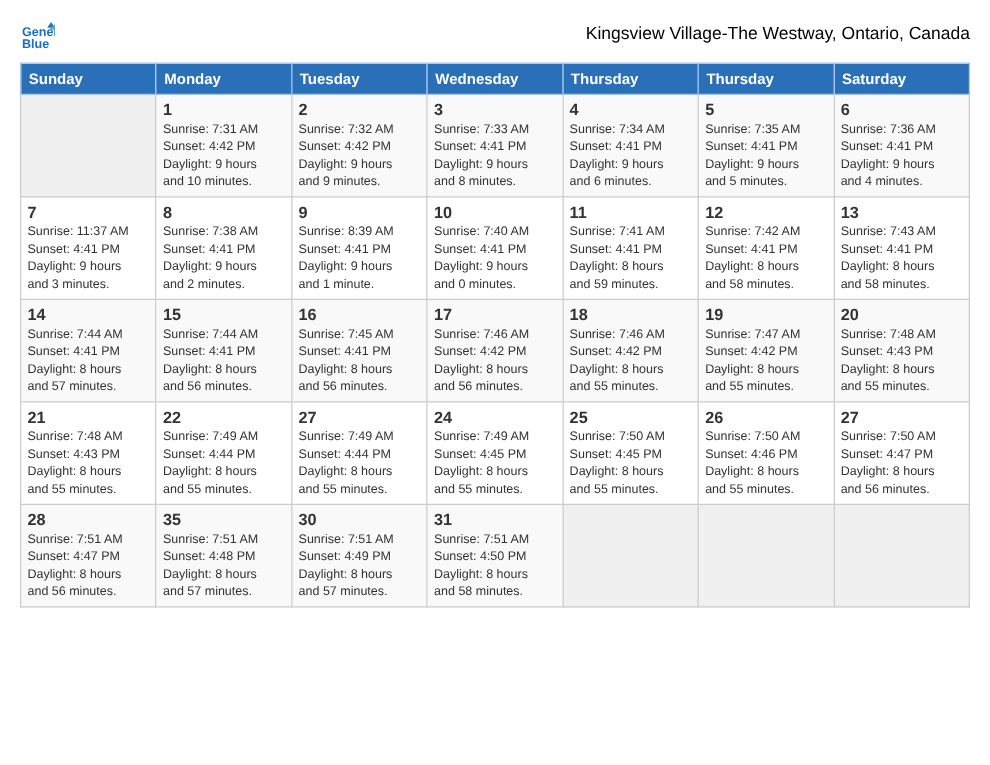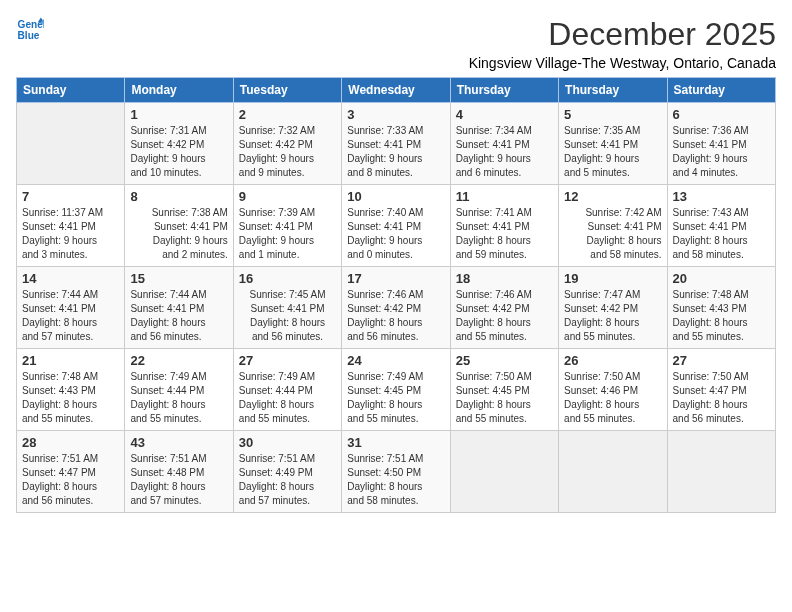--- a/index.html
+++ b/index.html
@@ -85,21 +85,20 @@
 <div class="header-area">
   <div class="logo">
     <svg class="logo-icon" viewBox="0 0 36 36">
       <text x="2" y="16" font-size="13" font-weight="bold" fill="#1a6fbf" font-family="Arial">General</text>
       <text x="2" y="29" font-size="13" font-weight="bold" fill="#1a6fbf" font-family="Arial">Blue</text>
       <polygon points="28,8 36,8 32,2" fill="#2970b8"></polygon>
       <polygon points="30,10 36,10 36,4" fill="#5ba3d9"></polygon>
     </svg>
   </div>
   <div class="title-block">
-    <div class="month-title">December 2025</div>
     <div class="location-title">Kingsview Village-The Westway, Ontario, Canada</div>
   </div>
 </div>
 
 <table>
   <thead id="table-head">
     <tr id="dow-row">
         <th>Sunday</th>
         <th>Monday</th>
         <th>Tuesday</th>
@@ -158,49 +157,49 @@
       <tr>
         <td>
           <span class="day-number">7</span>
           <div class="day-info" style="white-space: pre-line;">Sunrise: 11:37 AM
 Sunset: 4:41 PM
 Daylight: 9 hours
 and 3 minutes.</div>
         </td>
         <td>
           <span class="day-number">8</span>
-          <div class="day-info" style="white-space: pre-line; text-align: right;">Sunrise: 7:38 AM
+          <div class="day-info" style="white-space: pre-line;">Sunrise: 7:38 AM
 Sunset: 4:41 PM
 Daylight: 9 hours
 and 2 minutes.</div>
         </td>
         <td>
           <span class="day-number">9</span>
-          <div class="day-info" style="white-space: pre-line;">Sunrise: 7:39 AM
+          <div class="day-info" style="white-space: pre-line;">Sunrise: 8:39 AM
 Sunset: 4:41 PM
 Daylight: 9 hours
 and 1 minute.</div>
         </td>
         <td>
           <span class="day-number">10</span>
           <div class="day-info" style="white-space: pre-line;">Sunrise: 7:40 AM
 Sunset: 4:41 PM
 Daylight: 9 hours
 and 0 minutes.</div>
         </td>
         <td>
           <span class="day-number">11</span>
           <div class="day-info" style="white-space: pre-line;">Sunrise: 7:41 AM
 Sunset: 4:41 PM
 Daylight: 8 hours
 and 59 minutes.</div>
         </td>
         <td>
           <span class="day-number">12</span>
-          <div class="day-info" style="white-space: pre-line; text-align: right;">Sunrise: 7:42 AM
+          <div class="day-info" style="white-space: pre-line;">Sunrise: 7:42 AM
 Sunset: 4:41 PM
 Daylight: 8 hours
 and 58 minutes.</div>
         </td>
         <td>
           <span class="day-number">13</span>
           <div class="day-info" style="white-space: pre-line;">Sunrise: 7:43 AM
 Sunset: 4:41 PM
 Daylight: 8 hours
 and 58 minutes.</div>
@@ -216,21 +215,21 @@
         </td>
         <td>
           <span class="day-number">15</span>
           <div class="day-info" style="white-space: pre-line;">Sunrise: 7:44 AM
 Sunset: 4:41 PM
 Daylight: 8 hours
 and 56 minutes.</div>
         </td>
         <td>
           <span class="day-number">16</span>
-          <div class="day-info" style="white-space: pre-line; text-align: center;">Sunrise: 7:45 AM
+          <div class="day-info" style="white-space: pre-line;">Sunrise: 7:45 AM
 Sunset: 4:41 PM
 Daylight: 8 hours
 and 56 minutes.</div>
         </td>
         <td>
           <span class="day-number">17</span>
           <div class="day-info" style="white-space: pre-line;">Sunrise: 7:46 AM
 Sunset: 4:42 PM
 Daylight: 8 hours
 and 56 minutes.</div>
@@ -310,21 +309,21 @@
       </tr>
       <tr>
         <td>
           <span class="day-number">28</span>
           <div class="day-info" style="white-space: pre-line;">Sunrise: 7:51 AM
 Sunset: 4:47 PM
 Daylight: 8 hours
 and 56 minutes.</div>
         </td>
         <td>
-          <span class="day-number">43</span>
+          <span class="day-number">35</span>
           <div class="day-info" style="white-space: pre-line;">Sunrise: 7:51 AM
 Sunset: 4:48 PM
 Daylight: 8 hours
 and 57 minutes.</div>
         </td>
         <td>
           <span class="day-number">30</span>
           <div class="day-info" style="white-space: pre-line;">Sunrise: 7:51 AM
 Sunset: 4:49 PM
 Daylight: 8 hours

